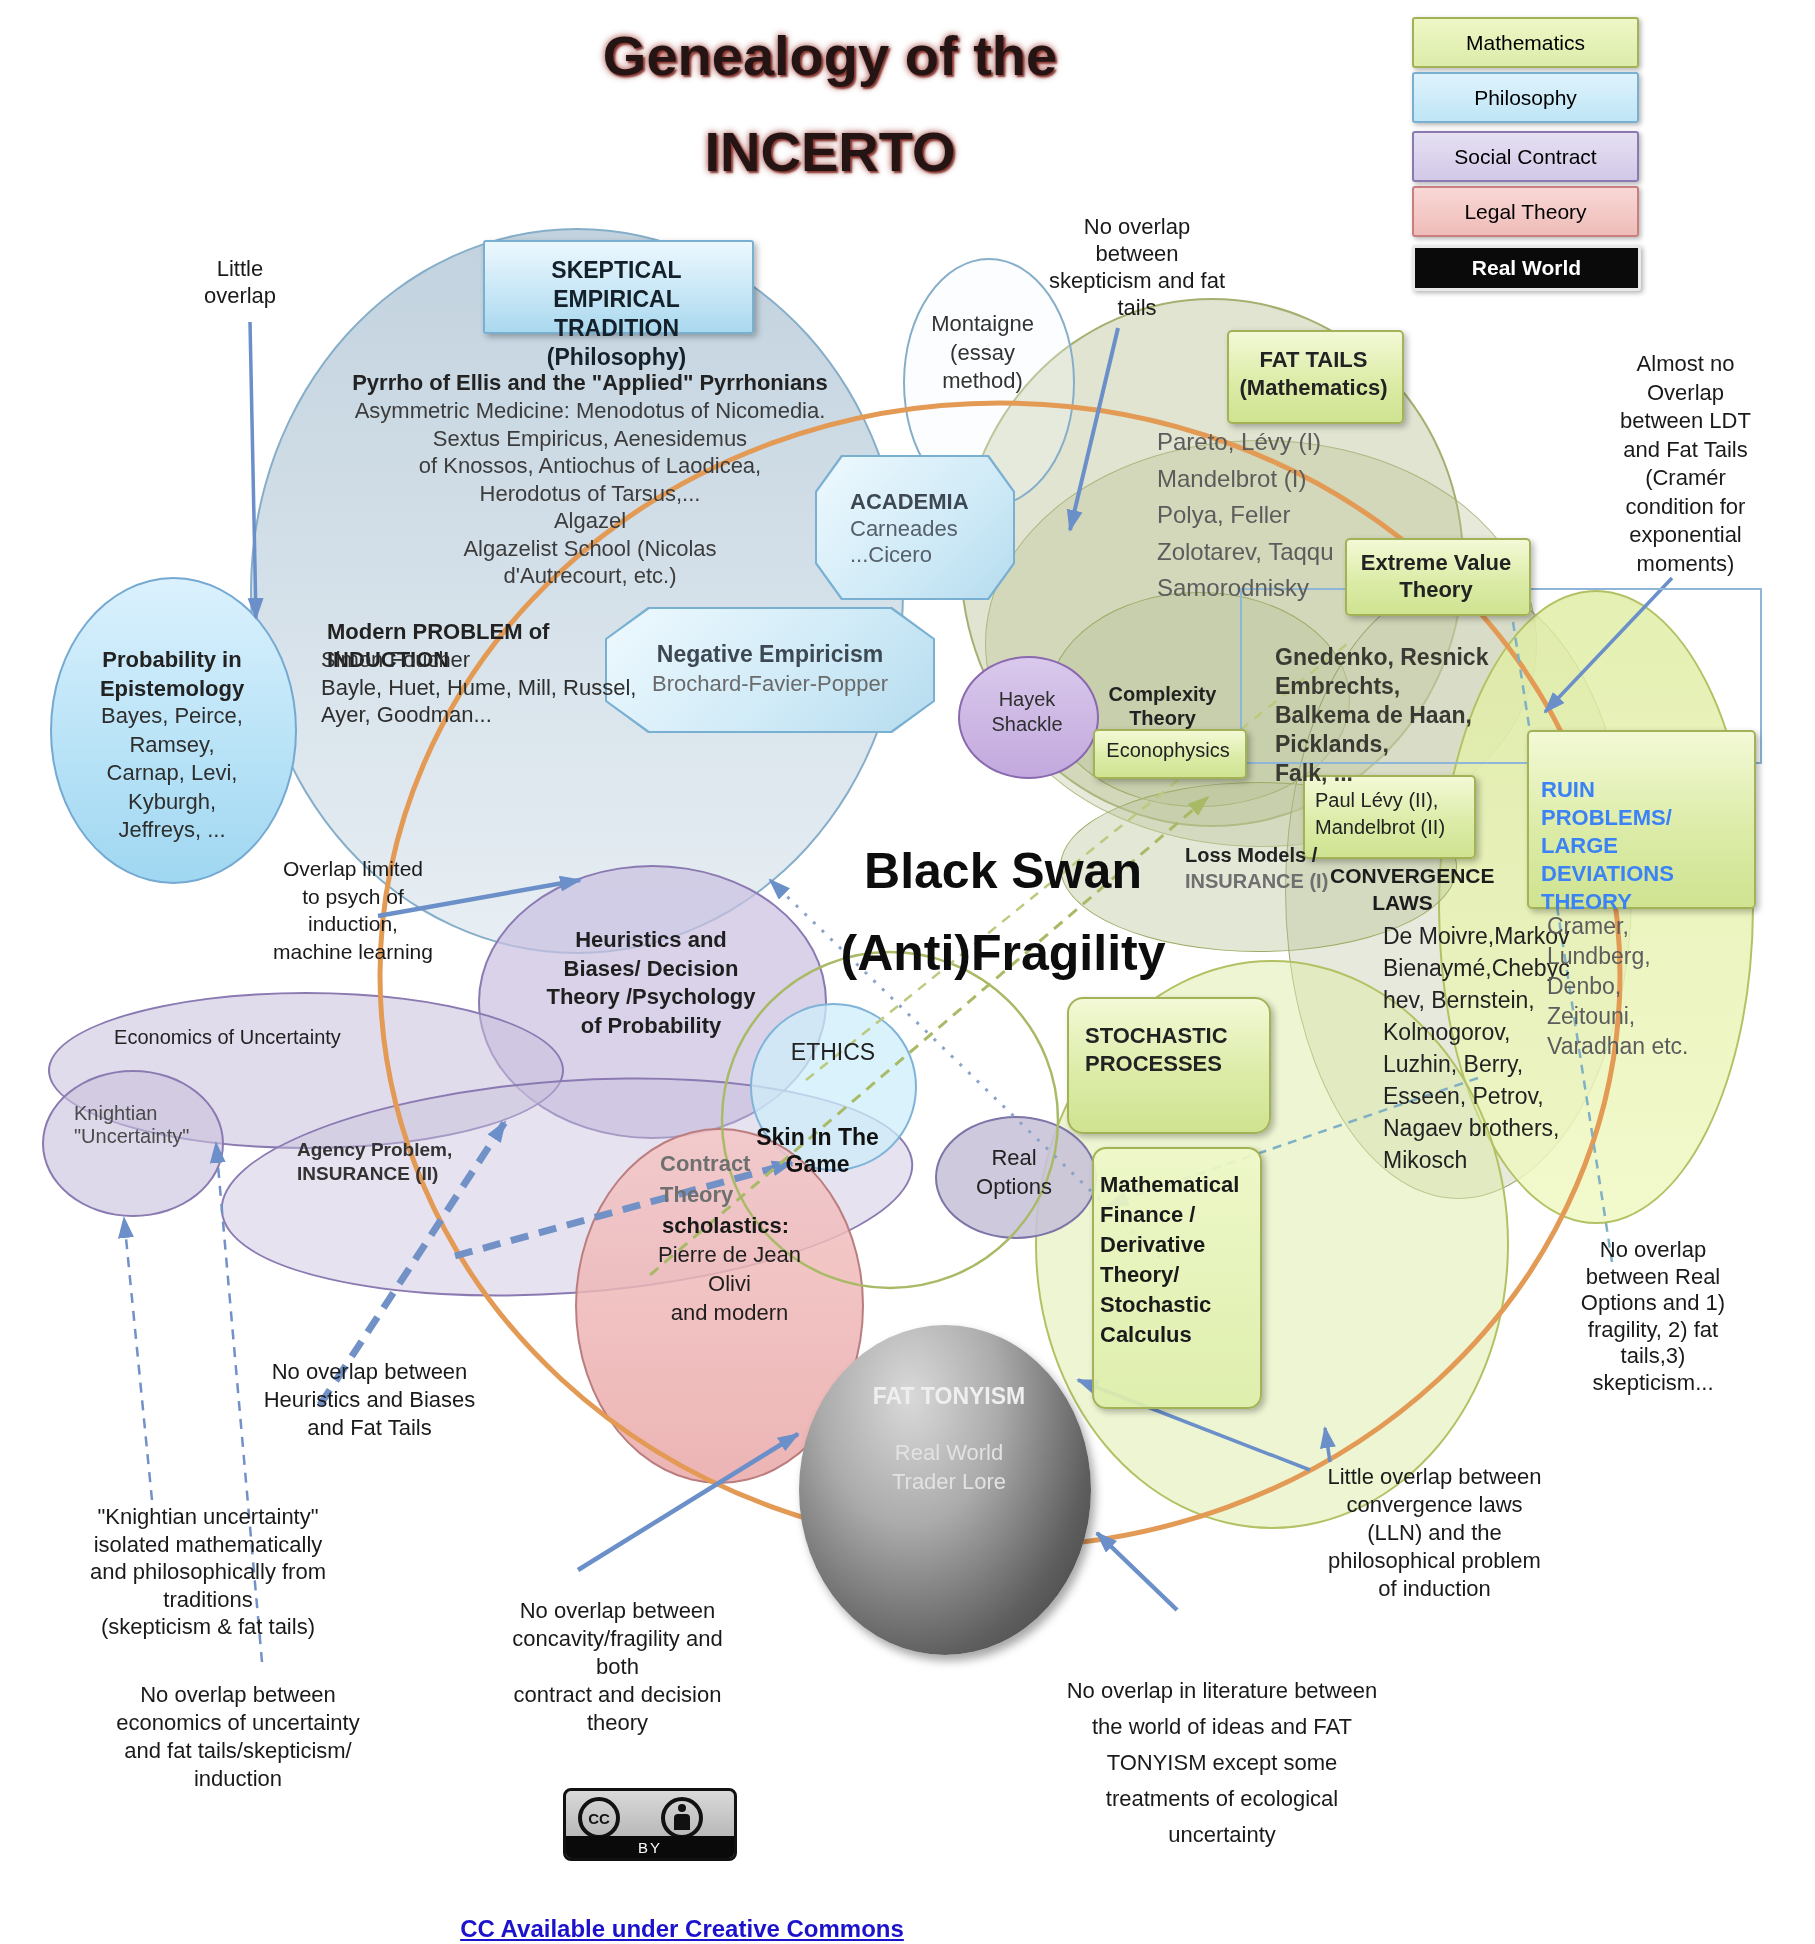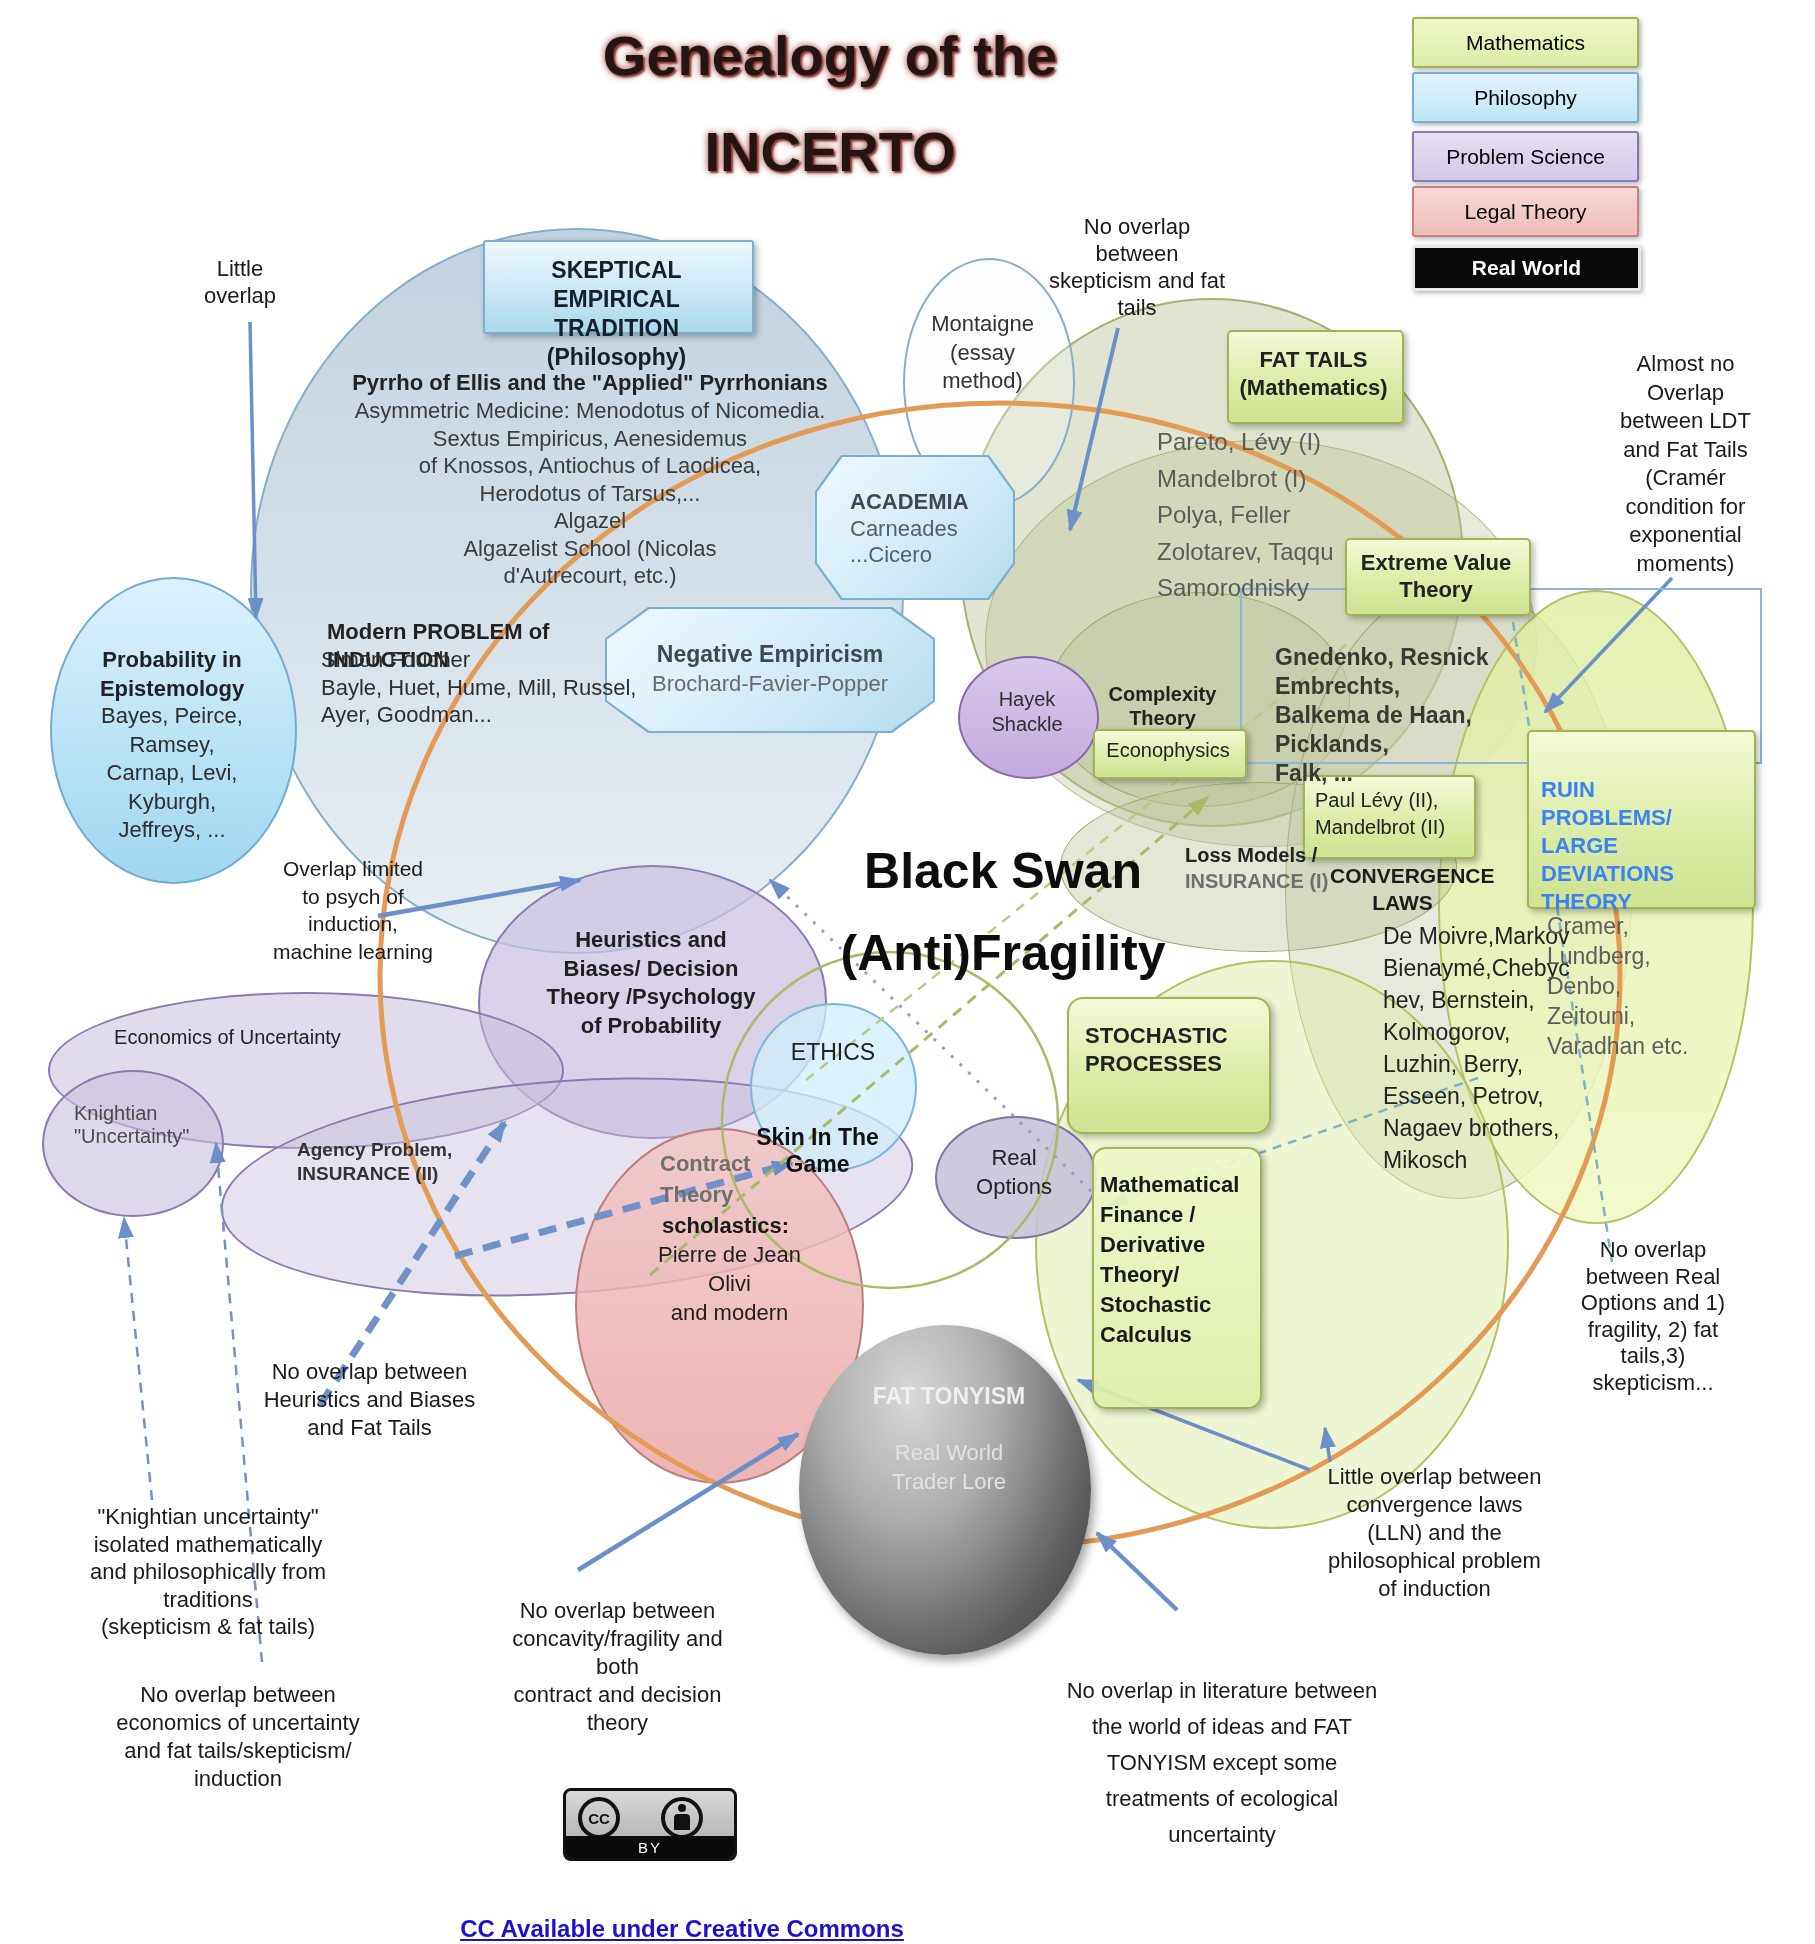--- a/index.html
+++ b/index.html
@@ -121,21 +121,21 @@
       <div class="octi"></div>
     </div>
 
   <div class="legend-box" style="top:17px;background:linear-gradient(180deg,#eef7c6,#dcecaa);border:2px solid #a4b257;">
        <span>Mathematics</span>
     </div>
   <div class="legend-box" style="top:72px;background:linear-gradient(180deg,#dff3fc,#bee5f6);border:2px solid #79b0d2;">
        <span>Philosophy</span>
     </div>
   <div class="legend-box" style="top:131px;background:linear-gradient(180deg,#e6e0f2,#d2c8e8);border:2px solid #8b7ab2;">
-       <span>Problem Science</span>
+       <span>Social Contract</span>
     </div>
   <div class="legend-box" style="top:186px;background:linear-gradient(180deg,#f8d8d6,#efbcb8;);background:linear-gradient(180deg,#f8d8d6,#efbcb8);border:2px solid #c97f7f;">
        <span>Legal Theory</span>
     </div>
   <div class="legend-box b" style="top:245px;height:40px;background:#0a0a0a;color:#fff;border:3px solid #e8e8e8;">
        <span>Real World</span>
     </div>
 
   <div id="title">Genealogy of the
 INCERTO</div>

